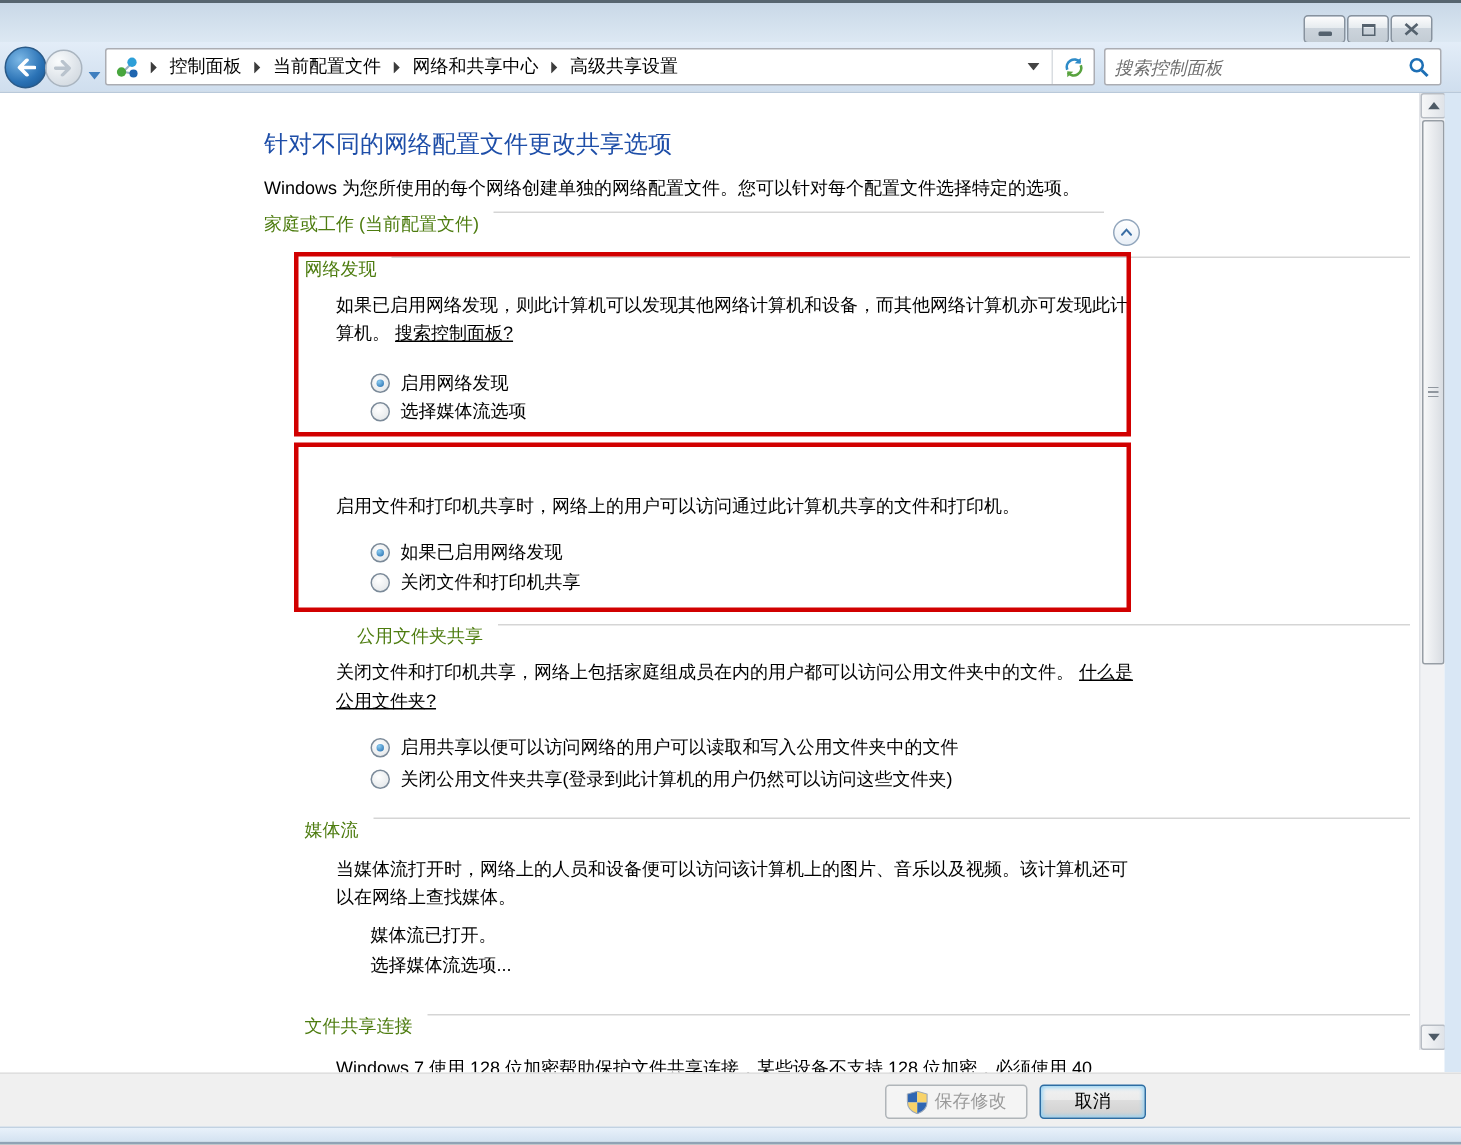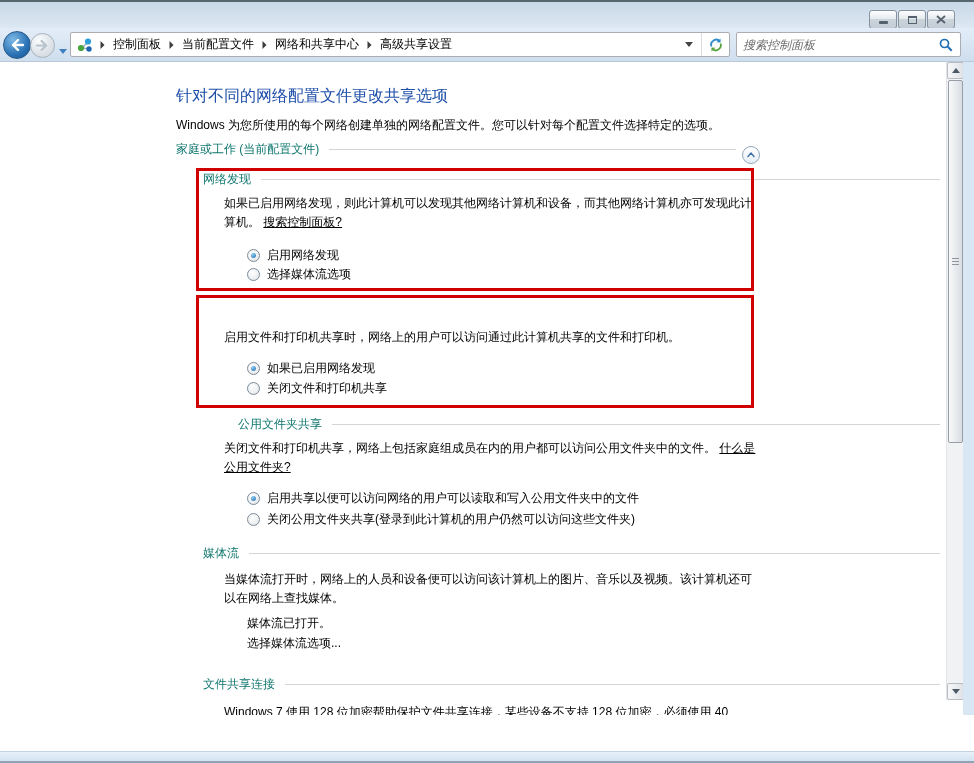--- a/index.html
+++ b/index.html
@@ -70,21 +70,21 @@
   }
   .searchbox input::placeholder{ color:#6d6d6d; font-style:italic; }
   .search-iconwrap{ padding:0 7px; display:flex; align-items:center; }
   
   .main{
     position:absolute; top:62px; left:0; width:974px; height:653px;
     background:#fff; overflow:hidden;
   }
   .page-title{ position:absolute; left:176px; top:24px; font-size:16px; color:#1e4ea8; }
   .page-subtitle{ position:absolute; left:176px; top:55px; font-size:12px; color:#000; }
-  .hdr-row{ position:absolute; display:flex; align-items:center; font-size:12px; color:#0f766e; }
+  .hdr-row{ position:absolute; display:flex; font-size:12px; color:#4d7c0f; }
   .hdr-row .line{ flex:1; height:1px; background:#d5d5d5; margin-left:10px; }
   .profile-row{ left:176px; top:79px; width:560px; }
   .collapse-btn{
     position:absolute; left:742px; top:84px; width:18px; height:18px; border-radius:50%;
     border:1px solid #93a7bd; background:linear-gradient(#ffffff,#e7eef6);
     display:flex; align-items:center; justify-content:center;
   }
   .sec-title{ left:203px; right:34px; }
   .desc{ position:absolute; left:224px; width:532px; font-size:12px; line-height:19px; color:#000; }
   .desc a, .inline-link{ color:#066c0; text-decoration:underline; cursor:pointer; }
@@ -340,15 +340,37 @@
       <div class="sb-thumb"></div>
       <div class="sb-btn sb-down">
         <svg width="8" height="5" viewBox="0 0 8 5">
           <path d="M0 0 L8 0 L4 5 Z" fill="#4d5a66"></path>
         </svg>
       </div>
     </div>
     <div class="frame-right"></div>
   </div>
 
+  <div class="footer">
+    <div class="btn btn-save">
+      <svg width="15" height="16" viewBox="0 0 16 17">
+        <defs>
+          <clipPath id="shieldclip">
+            <path d="M8 0.5 L15 2.5 L15 8 C15 12.5 11.8 15.3 8 16.5 C4.2 15.3 1 12.5 1 8 L1 2.5 Z"></path>
+          </clipPath>
+        </defs>
+        <g clip-path="url(#shieldclip)">
+          <rect x="0" y="0" width="8" height="8.5" fill="#2f66b3"></rect>
+          <rect x="8" y="0" width="8" height="8.5" fill="#f8d36a"></rect>
+          <rect x="0" y="8.5" width="8" height="8.5" fill="#f8d36a"></rect>
+          <rect x="8" y="8.5" width="8" height="8.5" fill="#2f66b3"></rect>
+        </g>
+        <path d="M8 0.5 L15 2.5 L15 8 C15 12.5 11.8 15.3 8 16.5 C4.2 15.3 1 12.5 1 8 L1 2.5 Z" fill="none" stroke="#9aa7b8" stroke-width="0.8"></path>
+      </svg>
+      <span>保存修改</span>
+    </div>
+    <div class="btn btn-cancel">
+      <span>取消</span>
+    </div>
+  </div>
 
   <div class="frame-bottom"></div>
 </div>
 
 </body></html>

